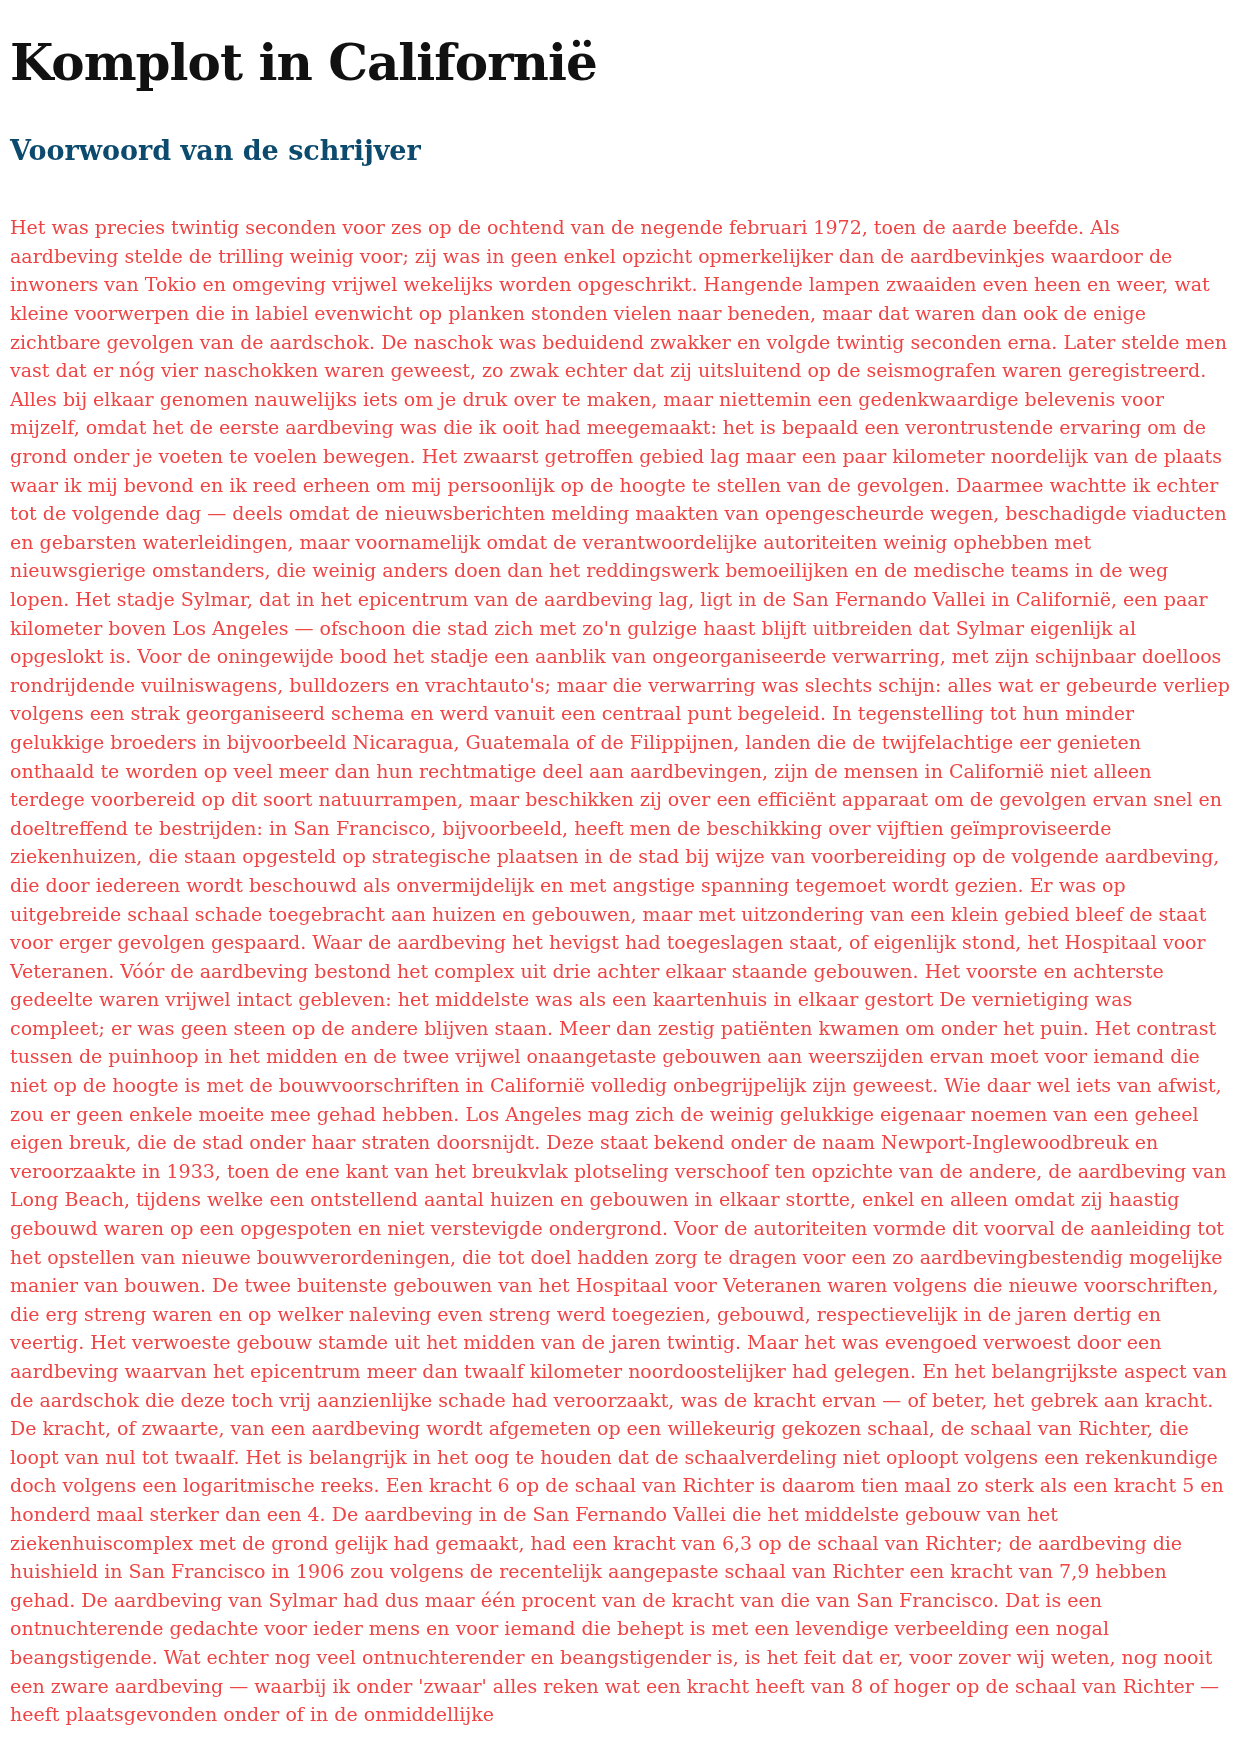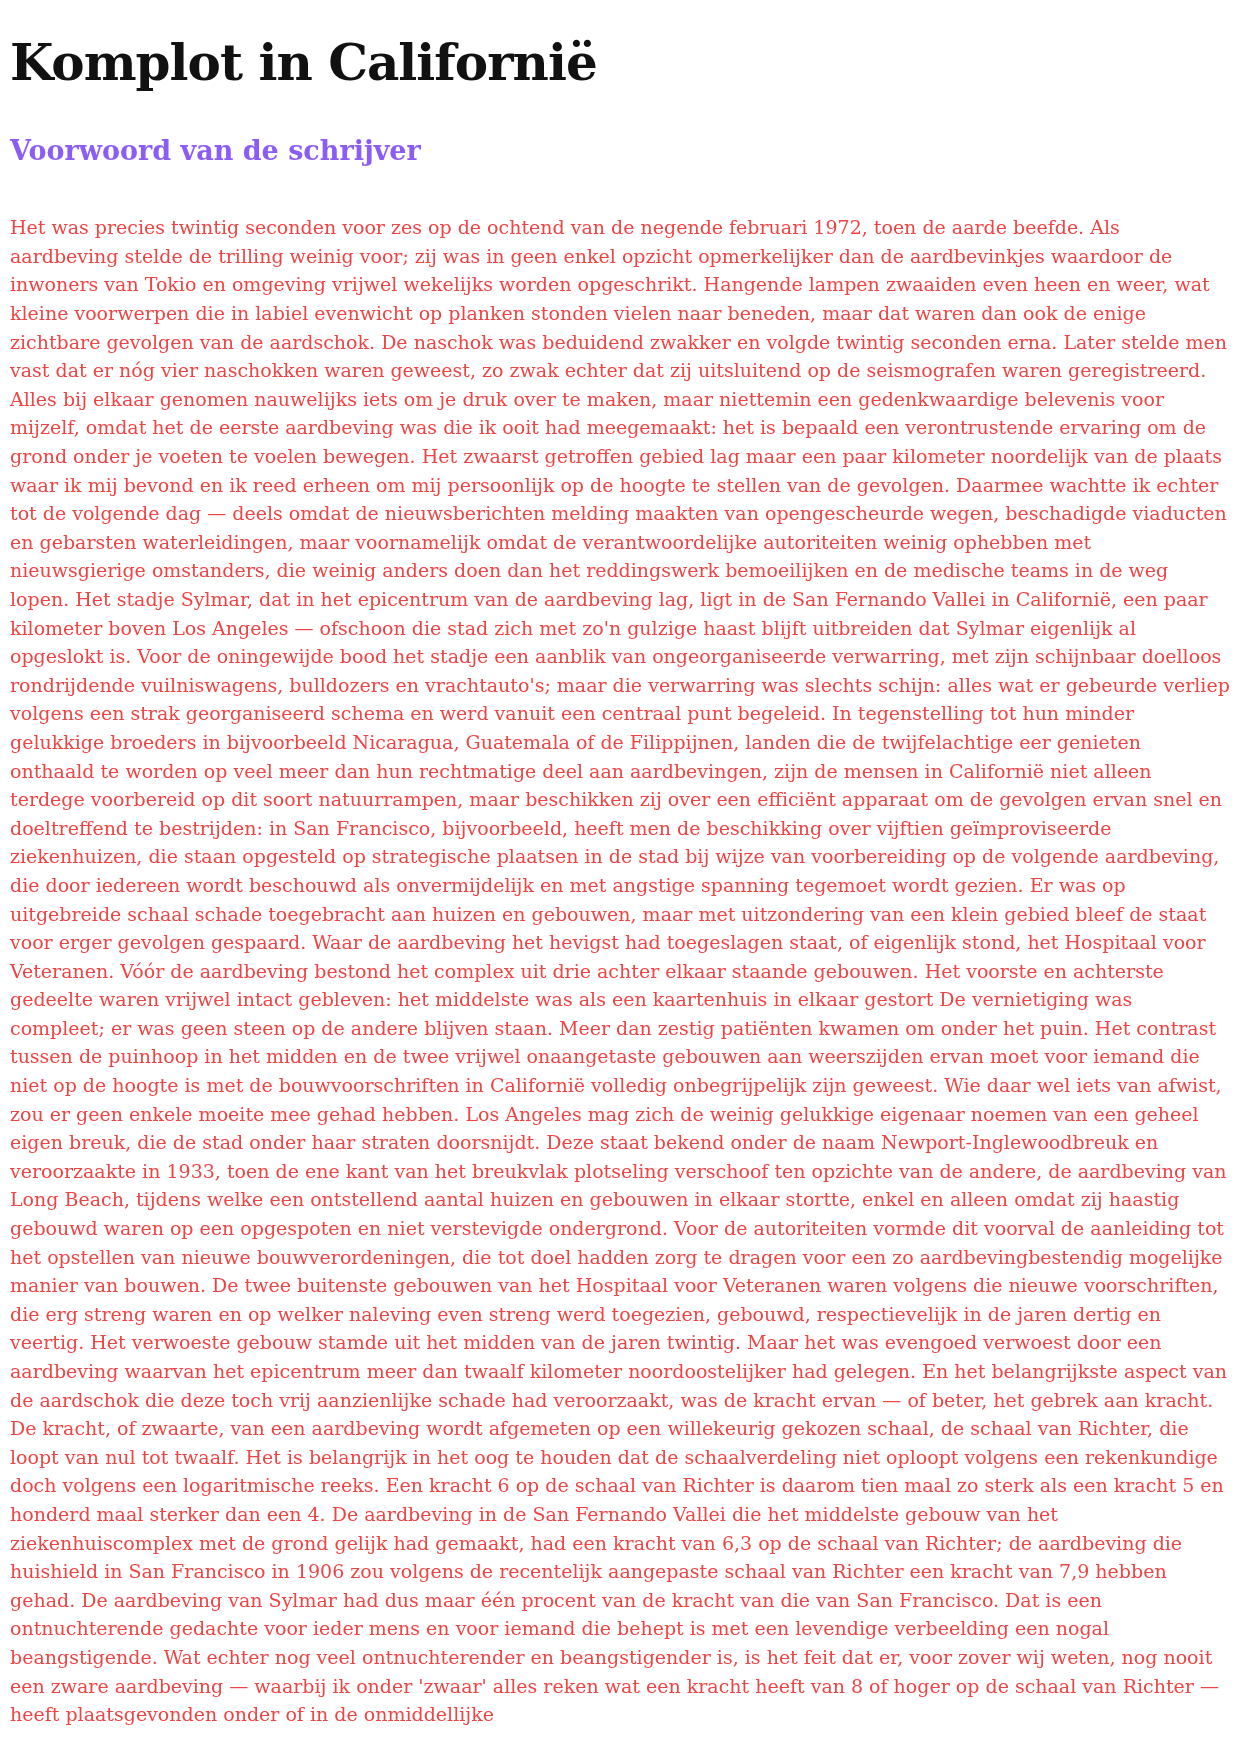--- a/index.html
+++ b/index.html
@@ -25,21 +25,21 @@
     line-height: 1.15;
     letter-spacing: -1px;
     color: #111111;
     margin: 34px 0 0 0;
   }
   .subtitle {
     font-family: "DejaVu Serif", "Liberation Serif", serif;
     font-weight: 700;
     font-size: 27px;
     line-height: 1.25;
-    color: #8b5cf6;
+    color: #0c4a6e;
     margin: 42px 0 0 0;
   }
   .body-text {
     font-family: "DejaVu Serif", "Liberation Serif", serif;
     font-weight: 400;
     font-size: 19px;
     line-height: 28.6px;
     color: #ef4444;
     text-align: left;
     margin: 46px 0 0 0;

